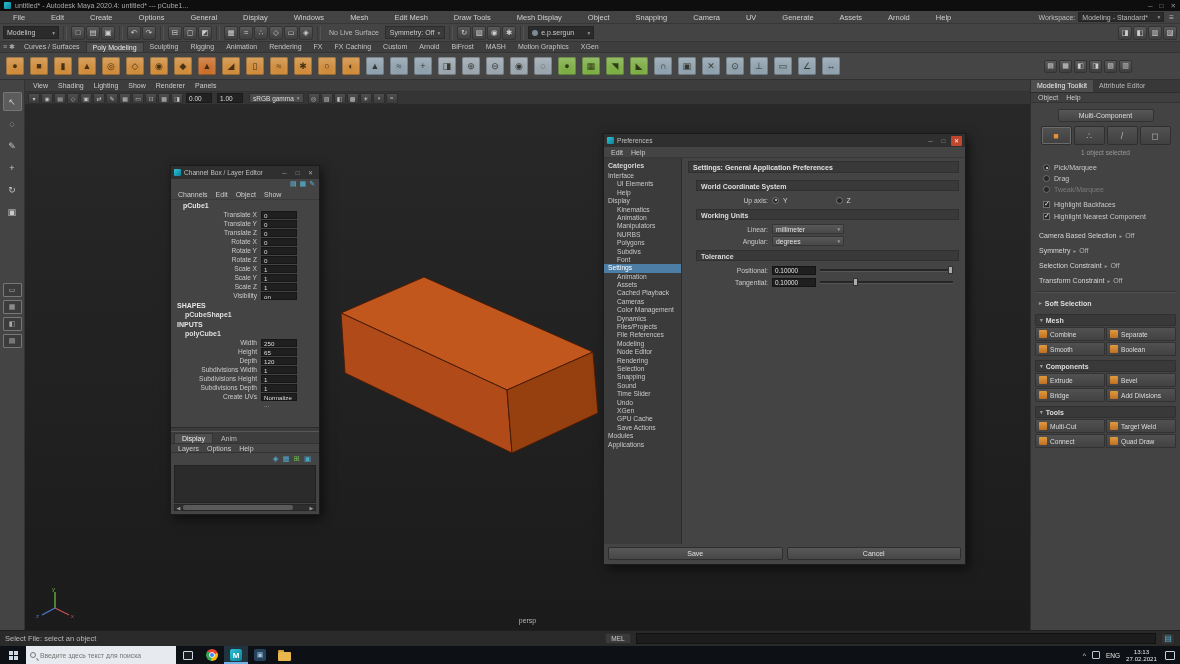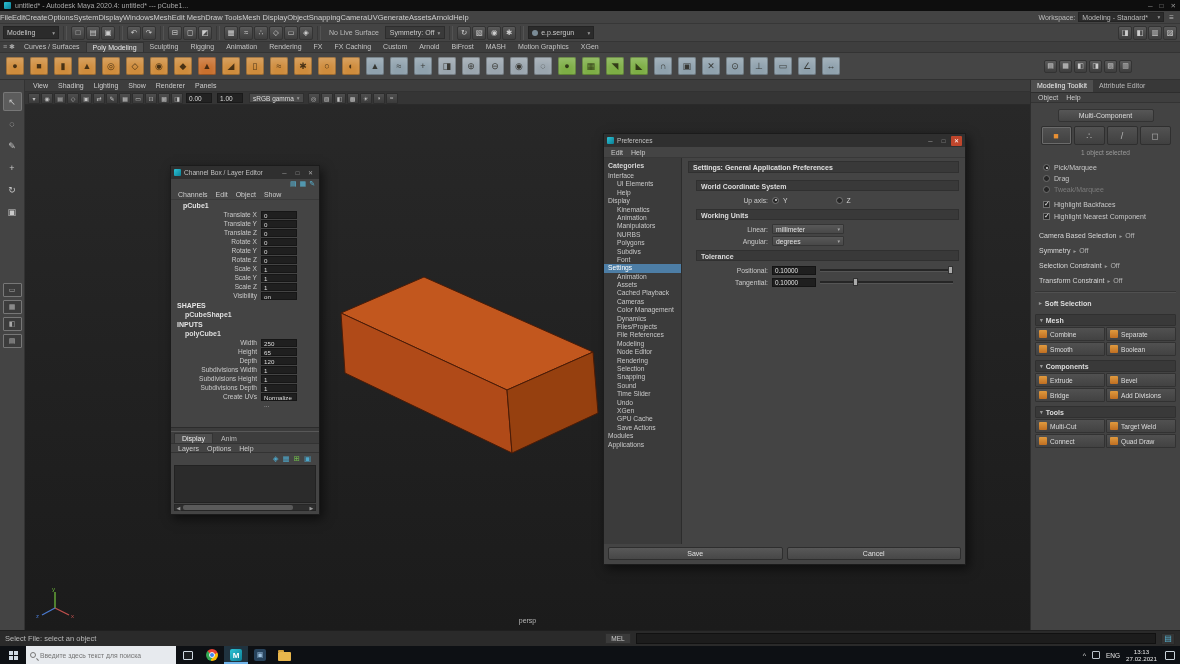--- a/index.html
+++ b/index.html
@@ -10,21 +10,21 @@
   
   .titlebar{position:absolute;top:0;left:0;right:0;height:11px;background:#0e0e0e;display:flex;align-items:center;gap:4px;padding:0 4px;font-size:7px;color:#a8a8a8}
   .maya-logo{width:7px;height:7px;border-radius:1px;background:linear-gradient(135deg,#2cc3d5,#0b7f96);flex:none}
   .tb-title{white-space:nowrap;overflow:hidden}
   .win-controls{margin-left:auto;display:flex;gap:7px;font-size:6.5px;color:#999}
   .wc{cursor:default}
 
   
   .menubar{position:absolute;top:11px;left:0;right:0;height:13px;background:#434343;border-bottom:1px solid #373737;display:flex;align-items:center;font-size:7.5px}
   .menu-items{display:flex;align-items:center}
-  .menu-item{padding:0 0;color:#cfcfcf;white-space:nowrap}
+  .menu-item{padding:0 13px;color:#cfcfcf;white-space:nowrap}
   .workspace{margin-left:auto;display:flex;align-items:center;gap:3px;font-size:7px;color:#bdbdbd;padding-right:4px}
   .ws-select{background:#2b2b2b;border:1px solid #242424;height:10px;display:flex;align-items:center;gap:4px;padding:0 3px;min-width:86px}
   .caret{font-size:5.5px;color:#9a9a9a;margin-left:auto}
   .menu-hamburger{font-size:8px;color:#bbb;padding:0 2px}
 
   
   .statusline{position:absolute;top:24px;left:0;right:0;height:18px;background:#444;border-bottom:1px solid #353535;display:flex;align-items:center;gap:2px;padding:0 3px;font-size:7px}
   .mode-select{width:56px;height:13px;background:#2b2b2b;border:1px solid #242424;display:flex;align-items:center;gap:2px;padding:0 3px}
   .sl-sep{width:4px;height:14px;border-left:1px solid #383838;border-right:1px solid #535353;margin:0 2px}
   .sl-group{display:flex;gap:1px}
@@ -200,21 +200,21 @@
     </span>
   </div>
 
   <div class="menubar">
     <div class="menu-items">
 
     <span class="menu-item">File</span>
         <span class="menu-item">Edit</span>
         <span class="menu-item">Create</span>
         <span class="menu-item">Options</span>
-        <span class="menu-item">System</span>
+        <span class="menu-item">General</span>
         <span class="menu-item">Display</span>
         <span class="menu-item">Windows</span>
         <span class="menu-item">Mesh</span>
         <span class="menu-item">Edit Mesh</span>
         <span class="menu-item">Draw Tools</span>
         <span class="menu-item">Mesh Display</span>
         <span class="menu-item">Object</span>
         <span class="menu-item">Snapping</span>
         <span class="menu-item">Camera</span>
         <span class="menu-item">UV</span>

